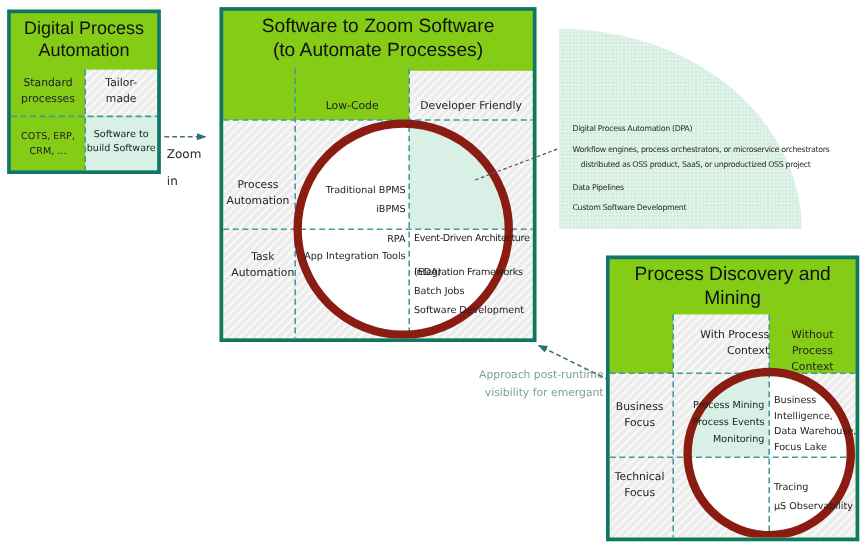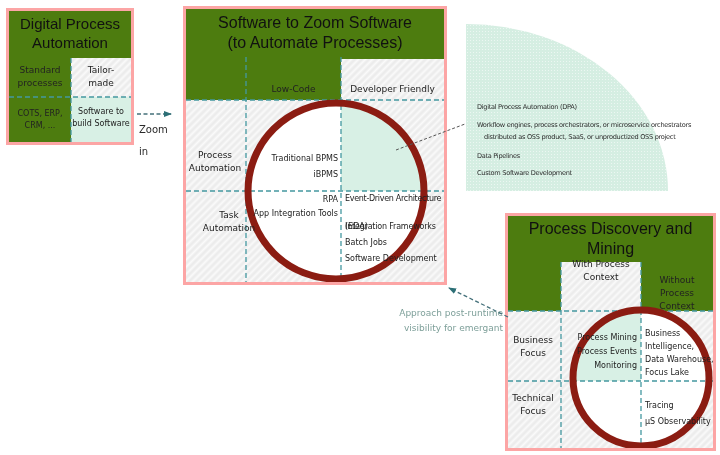--- a/index.html
+++ b/index.html
@@ -1,18 +1,18 @@
 <!DOCTYPE html>
 <html><head>
 <meta charset="utf-8">
 <style>
   html,body{margin:0;padding:0;background:#fff;}
   .stage{position:relative;width:720px;height:455px;background:#ffffff;overflow:hidden;
          font-family:"DejaVu Sans",sans-serif;}
-  .panel{position:absolute;border:3px solid #fca5a5;background:#4d7c0f;box-sizing:border-box;}
+  .panel{position:absolute;border:3px solid #0f766e;background:#84cc16;box-sizing:border-box;}
   .psvg{position:absolute;left:0;top:0;}
   .abs{position:absolute;}
   .title{font-family:"Liberation Sans",sans-serif;color:#111;text-align:center;width:100%;}
   .t15{font-size:15px;line-height:19px;}
   .t16{font-size:16px;line-height:20px;}
   .hw{font-size:9px;line-height:13px;color:#222;text-align:center;}
   .cell{font-size:8px;line-height:12px;color:#222;white-space:nowrap;}
   .r{text-align:right;}
   .ln{display:block;}
   .mintshape{position:absolute;left:466px;top:24px;width:202px;height:167px;
@@ -106,21 +106,21 @@
     <div class="abs title t16" style="top:4px;">
       <span class="ln">Software to Zoom Software</span>
       <span class="ln">(to Automate Processes)</span>
     </div>
     <div class="abs hw" style="left:60px;top:74px;width:95px;">Low-Code</div>
     <div class="abs hw" style="left:155px;top:74px;width:103px;">Developer Friendly</div>
     <div class="abs hw" style="left:0px;top:140px;width:58px;">
       <span class="ln">Process</span>
       <span class="ln">Automation</span>
     </div>
-    <div class="abs hw" style="left:14px;top:200px;width:58px;">
+    <div class="abs hw" style="left:4px;top:200px;width:58px;">
       <span class="ln">Task</span>
       <span class="ln">Automation</span>
     </div>
     <div class="abs cell r" style="left:60px;top:144px;width:92px;">Traditional BPMS</div>
     <div class="abs cell r" style="left:60px;top:160px;width:92px;">iBPMS</div>
     <div class="abs cell r" style="left:60px;top:185px;width:92px;">RPA</div>
     <div class="abs cell r" style="left:60px;top:199px;width:92px;">App Integration Tools</div>
     <div class="abs cell" style="left:159px;top:184px;letter-spacing:-0.3px;">Event-Driven Architecture</div>
     <div class="abs cell" style="left:159px;top:212px;">(EDA)</div>
     <div class="abs cell" style="left:159px;top:212px;letter-spacing:-0.2px;">Integration Frameworks</div>
@@ -148,21 +148,21 @@
         <line x1="133" y1="46" x2="133" y2="232"></line>
         <line x1="0" y1="95" x2="205" y2="95"></line>
         <line x1="0" y1="165" x2="205" y2="165"></line>
       </g>
       <circle cx="133" cy="162" r="68" fill="none" stroke="#8b1c12" stroke-width="7"></circle>
     </svg>
     <div class="abs title t16" style="top:3px;">
       <span class="ln">Process Discovery and</span>
       <span class="ln">Mining</span>
     </div>
-    <div class="abs hw" style="left:53px;top:42px;width:80px;">
+    <div class="abs hw" style="left:53px;top:58px;width:80px;text-align:right;">
       <span class="ln">With Process</span>
       <span class="ln">Context</span>
     </div>
     <div class="abs hw" style="left:133px;top:58px;width:72px;">
       <span class="ln">Without</span>
       <span class="ln">Process Context</span>
     </div>
     <div class="abs hw" style="left:0px;top:118px;width:50px;">
       <span class="ln">Business</span>
       <span class="ln">Focus</span>

